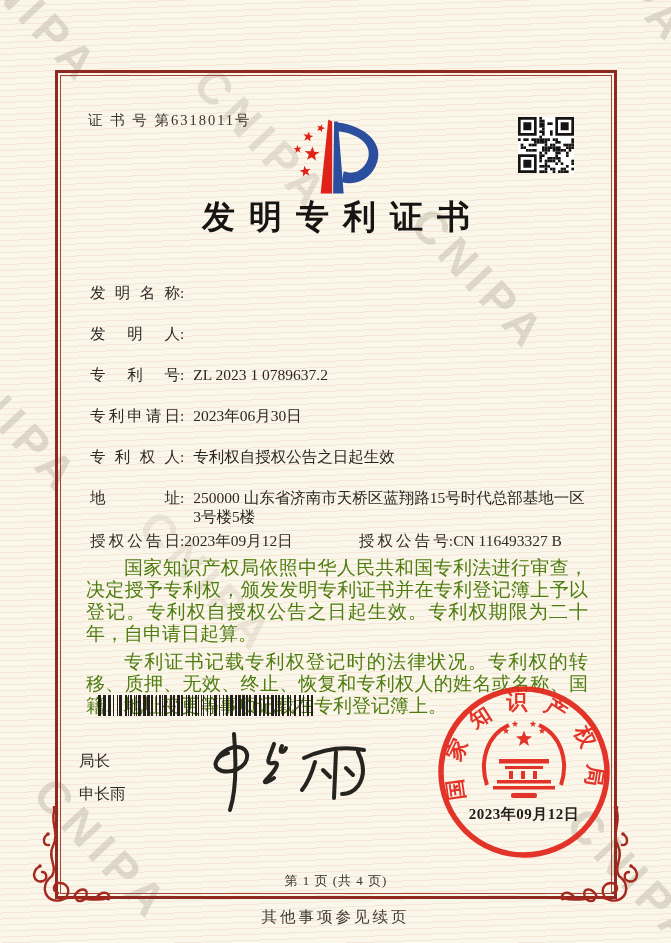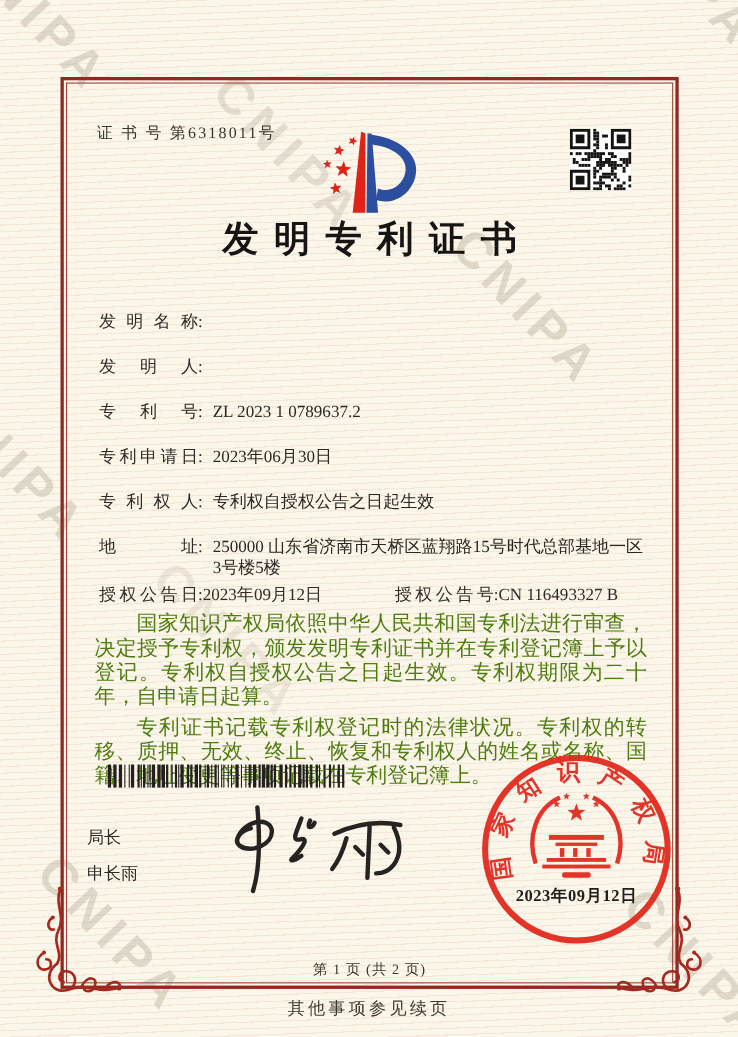--- a/index.html
+++ b/index.html
@@ -416,21 +416,21 @@
         <rect x="86" y="88" width="4" height="8" stroke="none"></rect>
         <rect x="98" y="88" width="4" height="8" stroke="none"></rect>
         <rect x="62" y="97" width="54" height="3.5" stroke="none"></rect>
         <rect x="58" y="103" width="62" height="3.5" stroke="none"></rect>
         <rect x="76" y="110" width="26" height="5" rx="2" stroke="none"></rect>
       </g>
     </g>
   </svg>
   <div class="seal-date">2023年09月12日</div>
 
-  <div class="page-info">第 1 页 (共 2 页)</div>
+  <div class="page-info">第 1 页 (共 4 页)</div>
 </div>
 
 <svg class="flourish left" viewBox="0 0 104 110" aria-hidden="true">
   <g fill="none" stroke="#a5291f" stroke-width="2.4" stroke-linecap="round">
     <path d="M37,2 C31,16 42,26 35,40 C29,52 40,60 34,70"></path>
     <path d="M34,70 C20,80 28,98 43,94 C54,91 52,76 41,77 C35,78 34,85 40,87"></path>
     <path d="M43,94 C60,87 72,98 90,92"></path>
     <path d="M56,91 C61,80 72,82 68,91 C65,97 58,96 58,91"></path>
     <path d="M22,60 C12,66 16,78 25,75 C30,73 29,66 24,66"></path>
     <path d="M78,92 C84,84 93,86 91,93"></path>

